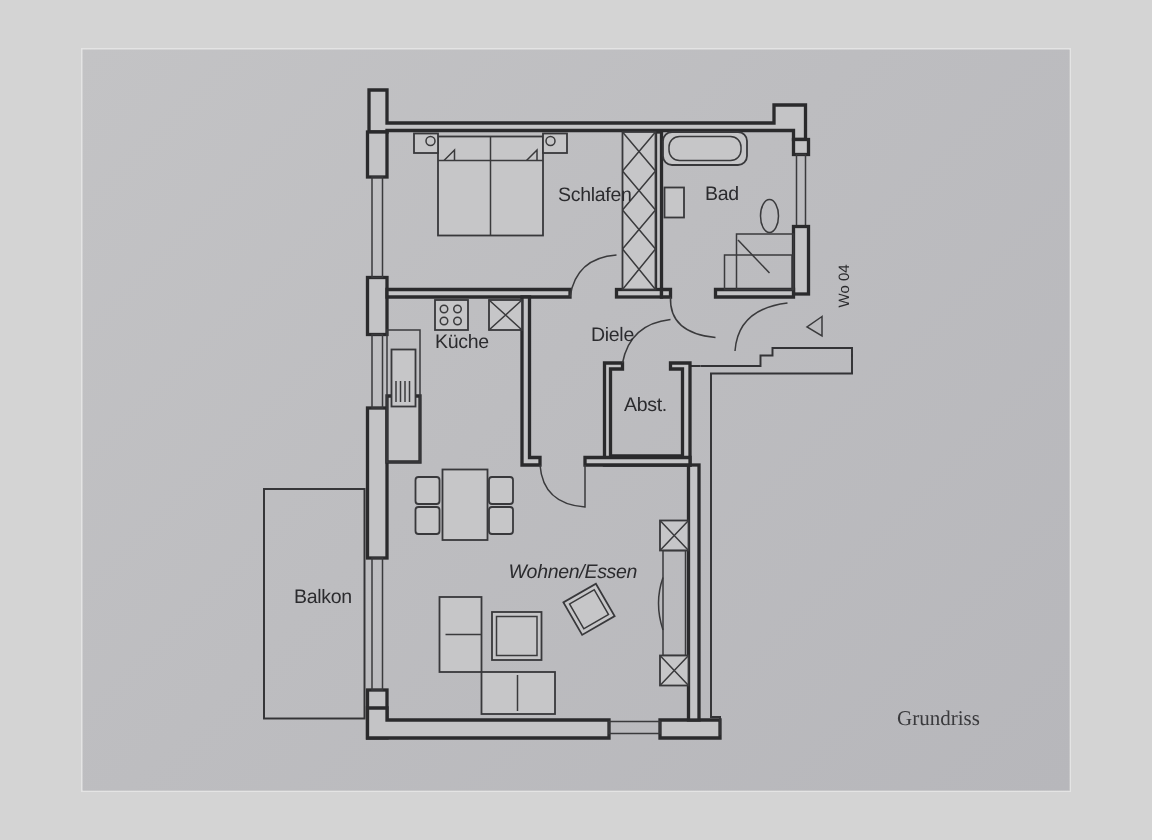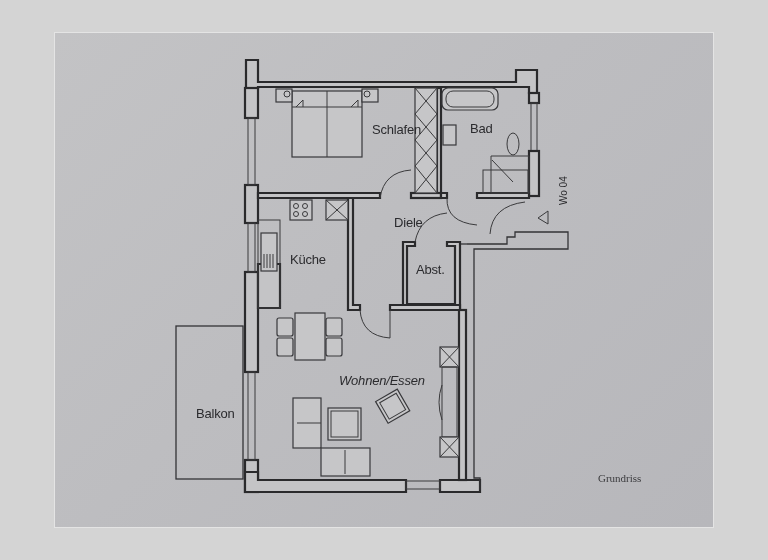--- a/index.html
+++ b/index.html
@@ -18,21 +18,21 @@
   .plan .w { fill: #c4c4c6; stroke: #2a2a2c; stroke-width: 2.2; }
   .plan .l { fill: none; stroke: #333336; stroke-width: 1.3; }
   .plan .f { fill: #c6c6c8; stroke: #38383b; stroke-width: 1.2; }
   .plan .t { fill: none; stroke: #3a3a3c; stroke-width: 1; }
   .lbl {
     position: absolute; font-size: 13px; color: #2b2b2e; white-space: nowrap;
     letter-spacing: -0.2px;
   }
   .title {
     position: absolute; left: 598px; top: 472px;
-    font-family: "Liberation Serif", serif; font-size: 11px; color: #3a3a3d;
+    font-family: "Liberation Serif", serif; font-size: 14px; color: #3a3a3d;
   }
   .unit {
     position: absolute; left: 558px; top: 205px; font-size: 10px; color: #2b2b2e;
     transform: rotate(-90deg); transform-origin: left top;
   }
 </style>
 </head>
 <body>
 
 <div class="paper"></div>
@@ -158,18 +158,18 @@
     <rect class="f" x="440" y="437" width="19" height="20"></rect>
     <path class="t" d="M440 437 L459 457 M459 437 L440 457"></path>
   </g>
 
   <path class="t" d="M548 211 L538 218 L548 224 Z"></path>
 </svg>
 
 <span class="lbl" style="left:372px; top:122px;">Schlafen</span>
 <span class="lbl" style="left:470px; top:121px;">Bad</span>
 <span class="lbl" style="left:394px; top:215px;">Diele</span>
-<span class="lbl" style="left:290px; top:252px;">Küche</span>
+<span class="lbl" style="left:290px; top:220px;">Küche</span>
 <span class="lbl" style="left:416px; top:262px;">Abst.</span>
 <span class="lbl" style="left:339px; top:373px;font-style:italic;">Wohnen/Essen</span>
-<span class="lbl" style="left:196px; top:406px;">Balkon</span>
+<span class="lbl" style="left:196px; top:390px;">Balkon</span>
 <span class="unit">Wo 04</span>
 <span class="title">Grundriss</span>
 
 </body></html>

